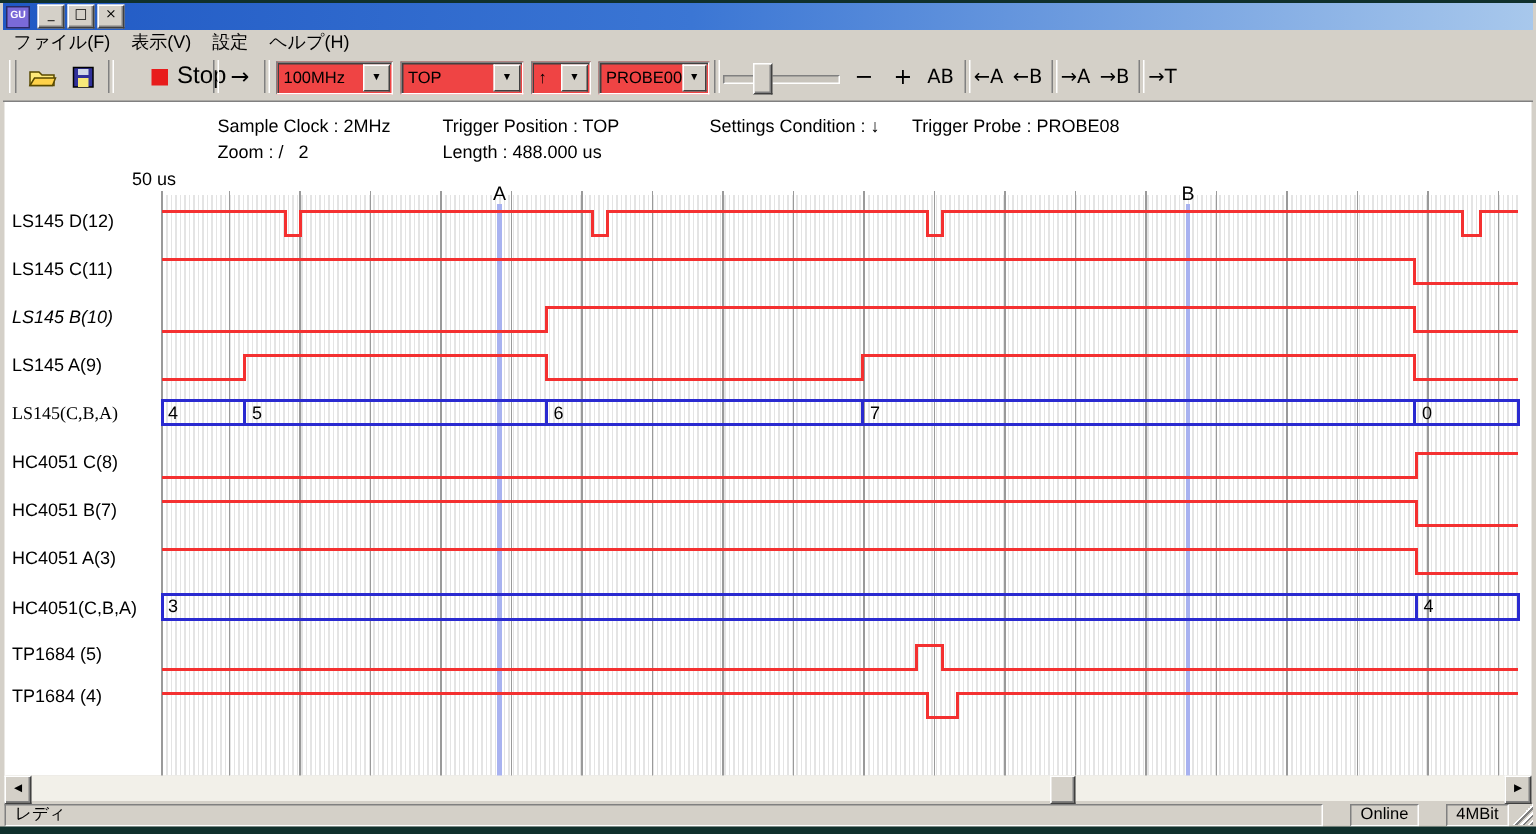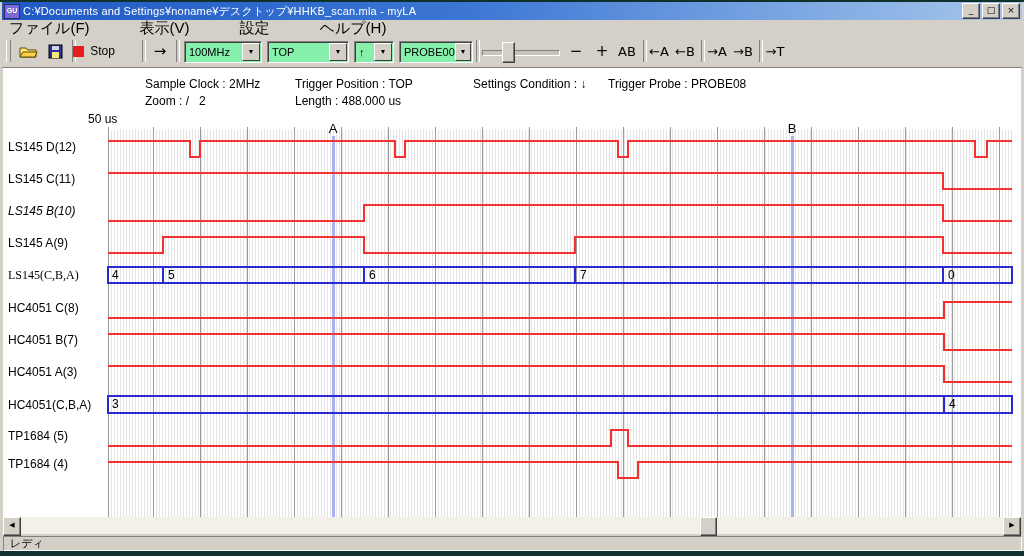--- a/index.html
+++ b/index.html
@@ -21,31 +21,31 @@
     border:1px solid #2a2a66;color:#fff;font-size:7px;line-height:12px;
     text-align:center;font-weight:bold;}
   #title-text{flex:1;white-space:nowrap;overflow:hidden;letter-spacing:.2px;}
   .tb-btn{width:16px;height:14px;background:#d4d0c8;border:1px solid;
     border-color:#fff #404040 #404040 #fff;box-shadow:inset -1px -1px 0 #808080;
     margin-left:2px;color:#000;font-size:9px;line-height:12px;text-align:center;
     font-family:"DejaVu Sans",sans-serif;}
   #titlebar-buttons{display:flex;margin-right:2px;}
   
   #menubar{left:2px;top:20px;width:1020px;height:16px;display:flex;
-    align-items:center;font-size:15px;color:#000;gap:36px;}
+    align-items:center;font-size:12px;color:#000;}
   .menu-item{padding:1px 7px;}
   
   #toolbar{left:2px;top:36px;width:1020px;height:31px;border-bottom:1px solid #808080;}
   .tsep{position:absolute;top:4px;width:2px;height:22px;
     border-left:1px solid #808080;border-right:1px solid #fff;}
   .grip{position:absolute;top:4px;width:3px;height:22px;
     border-left:1px solid #fff;border-right:1px solid #808080;}
   .tool-btn{position:absolute;top:3px;height:24px;display:flex;align-items:center;
     justify-content:center;font-size:13px;color:#000;font-family:"DejaVu Sans",sans-serif;}
-  .combo{position:absolute;top:5px;height:20px;background:#86efac;
+  .combo{position:absolute;top:5px;height:20px;background:#ef4444;
     border:1px solid;border-color:#808080 #fff #fff #808080;
     box-shadow:inset 1px 1px 0 #404040;display:flex;align-items:center;}
   .combo-text{flex:1;font-size:11px;padding-left:4px;color:#000;white-space:nowrap;}
   .combo-btn{width:16px;height:16px;margin-right:1px;background:#d4d0c8;
     border:1px solid;border-color:#fff #404040 #404040 #fff;font-size:7px;
     line-height:15px;text-align:center;color:#000;}
   #slider-track{position:absolute;left:480px;top:14px;width:76px;height:4px;
     border:1px solid;border-color:#808080 #fff #fff #808080;background:#c8c4bc;}
   #slider-thumb{position:absolute;left:500px;top:6px;width:11px;height:19px;
     background:#d4d0c8;border:1px solid;border-color:#fff #404040 #404040 #fff;
@@ -63,36 +63,35 @@
   #hscroll{left:3px;top:517px;width:1018px;height:17px;background:#f2f0e9;}
   .sb-arrow{position:absolute;top:0;width:16px;height:17px;background:#d4d0c8;
     border:1px solid;border-color:#fff #404040 #404040 #fff;
     box-shadow:inset -1px -1px 0 #808080;font-size:7px;line-height:15px;
     text-align:center;color:#000;font-family:"DejaVu Sans",sans-serif;}
   #sb-thumb{position:absolute;left:697px;top:0;width:15px;height:17px;
     background:#d4d0c8;border:1px solid;border-color:#fff #404040 #404040 #fff;
     box-shadow:inset -1px -1px 0 #808080;}
   
   #statusbar{left:2px;top:534px;width:1020px;height:17px;display:flex;
-    align-items:stretch;font-size:11px;color:#000;padding-top:2px;box-sizing:border-box;flex-direction:column;}
+    align-items:stretch;font-size:11px;color:#000;padding-top:2px;box-sizing:border-box;}
   .status-panel{border:1px solid;border-color:#808080 #fff #fff #808080;
     padding:0 6px;line-height:13px;margin-left:18px;white-space:nowrap;}
   #status-main{flex:1;margin-left:1px;}
   #resize-grip{width:14px;height:14px;margin-left:2px;
     background:linear-gradient(135deg,transparent 0 50%,#fff 50% 56%,#808080 56% 62%,transparent 62% 68%,#fff 68% 74%,#808080 74% 80%,transparent 80% 86%,#fff 86% 92%,#808080 92% 100%);}
 </style>
 </head>
 <body>
 
 <div id="root">
   <div class="abs" id="top-strip"></div>
 
   <div class="abs" id="titlebar">
     <div id="app-icon">GU</div>
-    <div id="title-text">C:¥Documents and Settings¥noname¥デスクトップ¥HHKB_scan.mla - myLA</div>
     <div id="titlebar-buttons">
       <div class="tb-btn">_</div>
       <div class="tb-btn">□</div>
       <div class="tb-btn">×</div>
     </div>
   </div>
 
   <div class="abs" id="menubar">
     <span class="menu-item">ファイル(F)</span>
     <span class="menu-item">表示(V)</span>
@@ -112,21 +111,21 @@
     <div class="tool-btn" style="left:42px;width:22px">
       <svg width="15" height="15">
         <rect x="1" y="1" width="13" height="13" fill="#30309a" stroke="#000"></rect>
         <rect x="4" y="2" width="7" height="4" fill="#cfd6e8"></rect>
         <rect x="4" y="8" width="7" height="6" fill="#f6e87a"></rect>
       </svg>
     </div>
 
     <div class="tsep" style="left:70px"></div>
 
-    <div class="tool-btn" style="left:64px;width:56px;font-family:'Liberation Sans',sans-serif;font-size:12px">
+    <div class="tool-btn" style="left:96px;width:56px;font-family:'Liberation Sans',sans-serif;font-size:16px">
       <span id="stop-square"></span>
       <span>Stop</span>
     </div>
 
     <div class="tsep" style="left:140px"></div>
     <div class="tool-btn" style="left:146px;width:24px;font-size:15px">→</div>
     <div class="tsep" style="left:174px"></div>
 
     <div class="combo" style="left:182px;width:76px">
       <span class="combo-text">100MHz</span>

